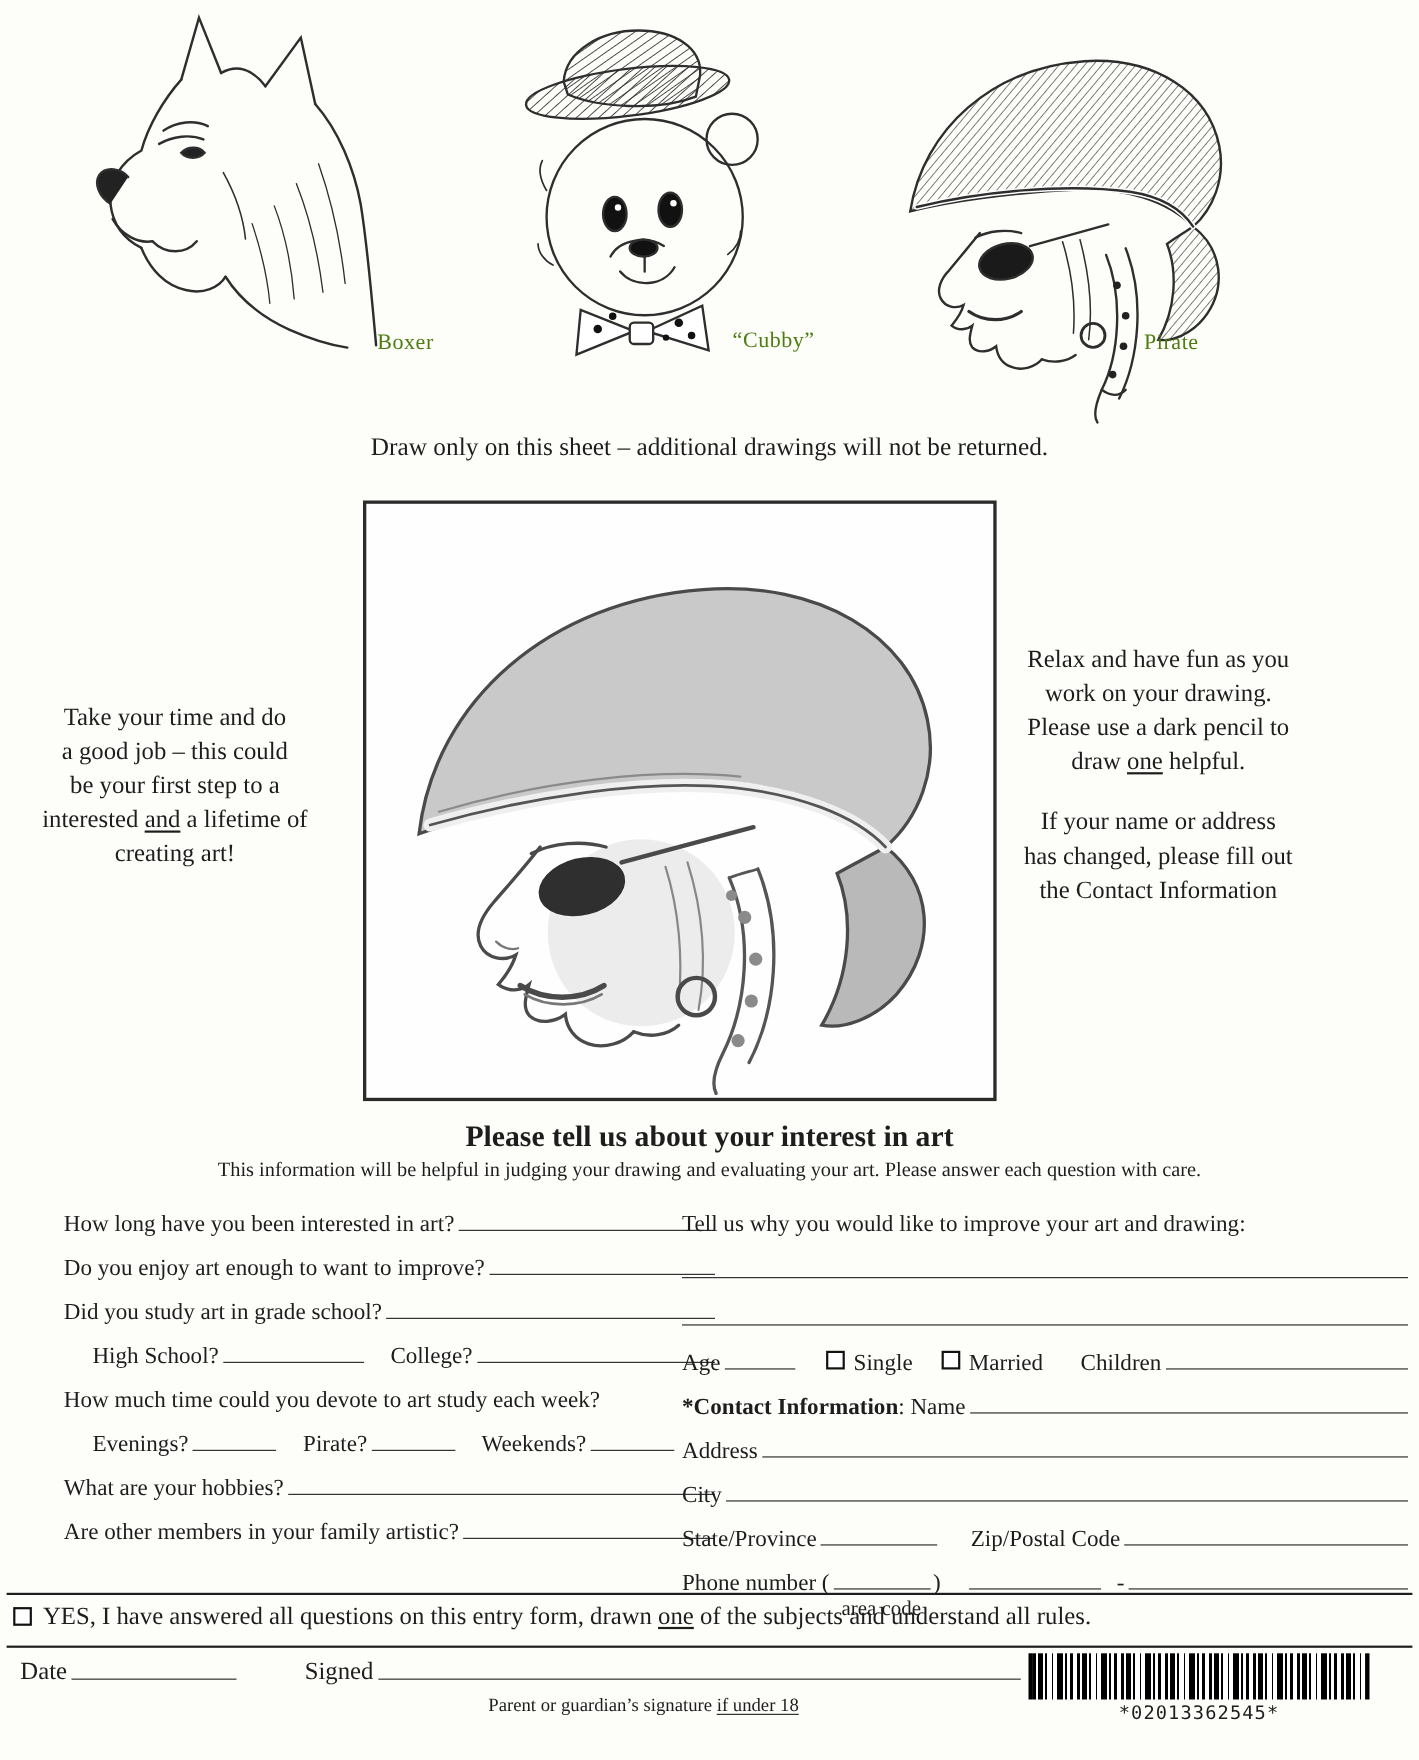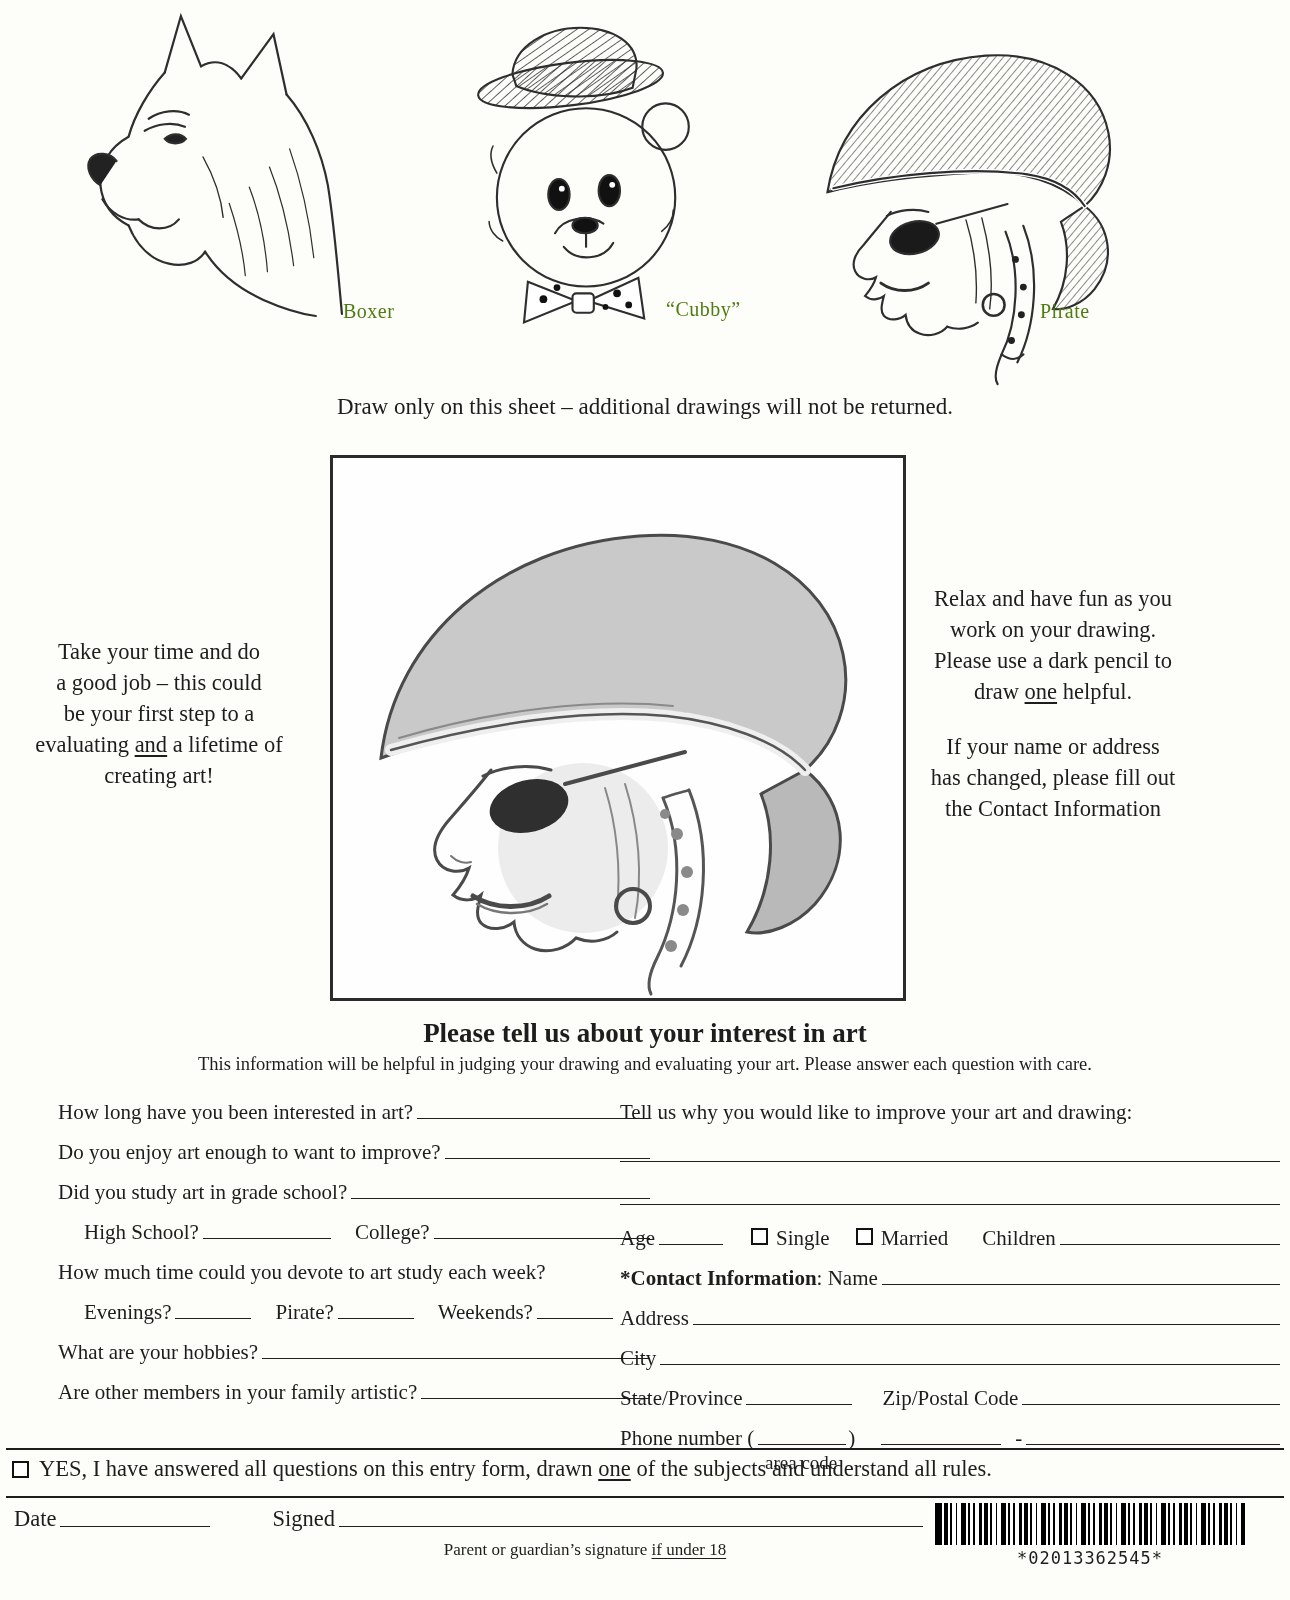--- a/index.html
+++ b/index.html
@@ -36,21 +36,21 @@
 
   .checkbox { display:inline-block; width:17px; height:17px; border:2.2px solid #111; background:#fff; margin:0 8px 5px 26px; flex:none; }
 
   .hr { position:absolute; left:6px; width:1278px; border-top:2px solid #1d1d1d; }
   .hr-1 { top:1448px; }
   .hr-2 { top:1496px; }
 
   .yes-row { position:absolute; left:12px; top:1456px; width:1268px; font-size:22.5px; display:flex; align-items:center; }
   .yes-row .checkbox { margin:0 10px 0 0; }
 
-  .date-row { position:absolute; left:14px; top:1506px; width:920px; font-size:22.5px; display:flex; align-items:flex-end; }
+  .date-row { position:absolute; left:14px; top:1506px; width:920px; font-size:22.5px; display:flex; align-items:flex-end;justify-content:center; }
   .guardian { position:absolute; left:400px; top:1540px; width:370px; text-align:center; font-size:17px; }
 
   .barcode { position:absolute; left:935px; top:1503px; width:310px; height:42px; background-color:#fff;
     background-image: repeating-linear-gradient(90deg,
       #000 0 3px, transparent 3px 5px,
       #000 5px 9px, transparent 9px 11px,
       #000 11px 13px, transparent 13px 17px,
       #000 17px 18px, transparent 18px 22px,
       #000 22px 27px, transparent 27px 29px,
       #000 29px 31px, transparent 31px 34px,
@@ -155,21 +155,21 @@
     </g>
   </svg>
   <span class="sample-label" style="left:1040px; top:300px;">Pirate</span>
 
   <p class="instruction">Draw only on this sheet – additional drawings will not be returned.</p>
 
   <div class="note note-left">
     <div>Take your time and do</div>
     <div>a good job – this could</div>
     <div>be your first step to a</div>
-    <div><span>evaluating </span><span class="u">and</span><span> a lifetime of</span></div>
+    <div><span>interested </span><span class="u">and</span><span> a lifetime of</span></div>
     <div>creating art!</div>
   </div>
 
   <div class="draw-box">
     <svg viewBox="0 0 570 540" preserveAspectRatio="xMidYMid meet">
       <g stroke-linecap="round">
         <ellipse cx="250" cy="390" rx="85" ry="85" fill="#ececec" stroke="none"></ellipse>
         <path d="M48,300 C62,178 168,88 306,78 C412,70 494,120 510,196 C520,242 502,286 472,312 C432,272 366,250 298,254 C196,260 108,278 48,300 Z" fill="#c9c9c9" stroke="#4a4a4a" stroke-width="3"></path>
         <path d="M472,312 C514,344 520,402 482,446 C462,468 434,478 414,474 C440,430 444,376 428,336 C442,328 458,320 472,312 Z" fill="#b9b9b9" stroke="#4a4a4a" stroke-width="3"></path>
         <path d="M58,292 C150,266 254,250 334,258 C390,264 444,282 472,312" fill="none" stroke="#efefef" stroke-width="12"></path>

